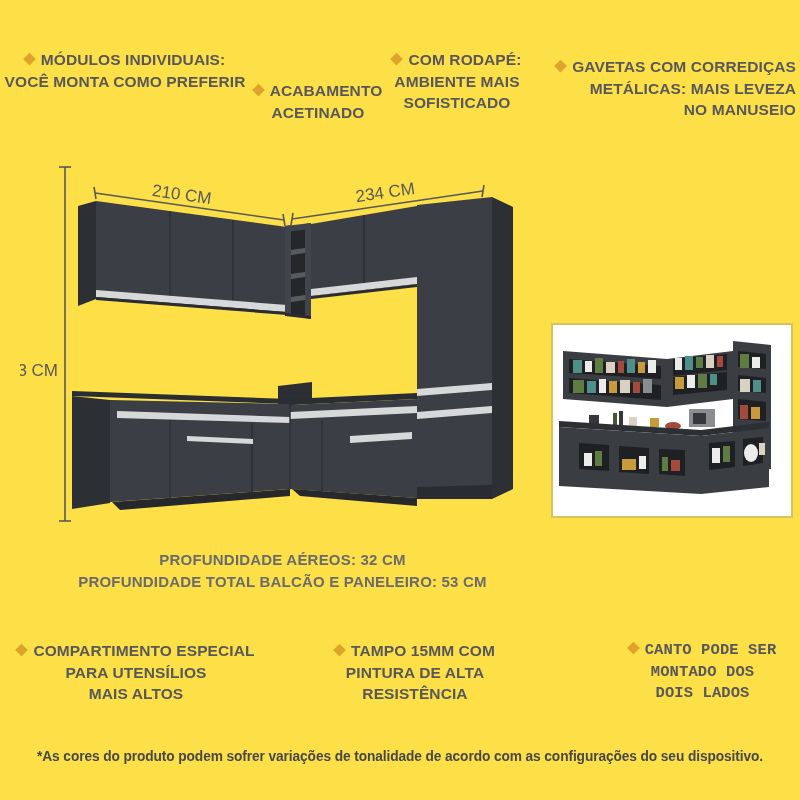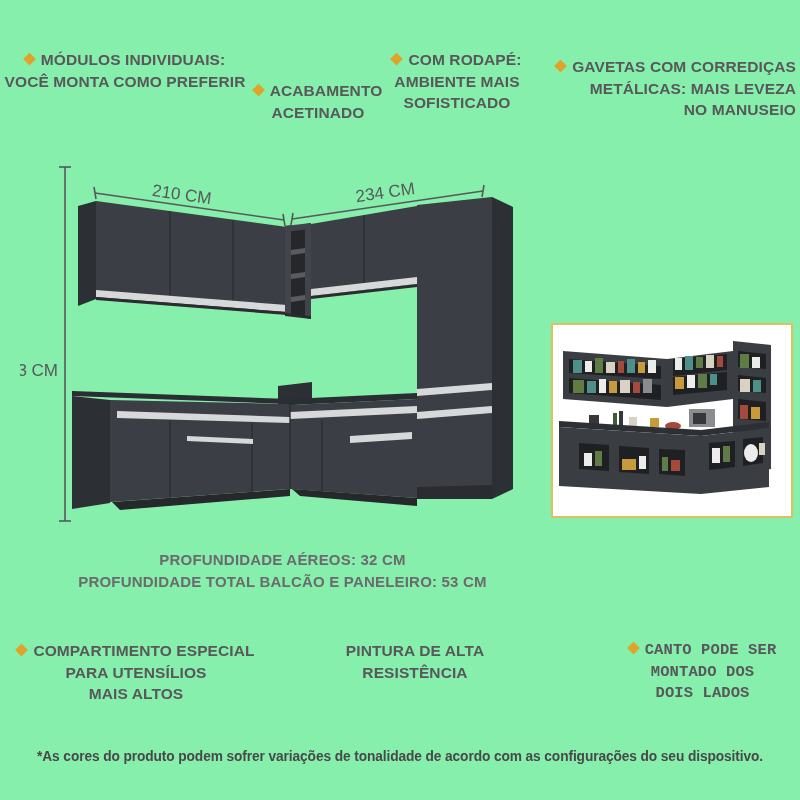--- a/index.html
+++ b/index.html
@@ -1,16 +1,16 @@
 <!DOCTYPE html>
 <html><head>
 <meta charset="utf-8">
 <style>
   html,body{margin:0;padding:0;background:#ffffff;}
-  #page{position:relative;width:800px;height:800px;background:#86efac;overflow:hidden;
+  #page{position:relative;width:800px;height:800px;background:#fde047;overflow:hidden;
         font-family:"Liberation Sans","DejaVu Sans",sans-serif;}
   .feature{position:absolute;text-align:center;color:#58585A;font-weight:bold;
            font-size:15.5px;line-height:21.5px;letter-spacing:0.1px;}
   .f-line{white-space:nowrap;}
   .diamond{display:inline-block;width:9px;height:9px;background:#DFA32B;
            transform:rotate(45deg) translate(-1px,-1px);margin-right:7px;}
   .depth-notes{position:absolute;left:20px;top:549px;width:525px;text-align:center;
                color:#6B6B6D;font-size:15px;line-height:22px;font-weight:bold;letter-spacing:0.2px;}
   .disclaimer{position:absolute;left:0;top:748px;width:800px;text-align:center;
               color:#48484A;font-size:14px;font-weight:bold;transform:scaleX(0.98);letter-spacing:-0.1px;}
@@ -224,20 +224,21 @@
     <div>PROFUNDIDADE AÉREOS: 32 CM</div>
     <div>PROFUNDIDADE TOTAL BALCÃO E PANELEIRO: 53 CM</div>
   </div>
 
   <div class="feature" style="left:6px;top:640px;width:260px;">
     <div class="f-line"><span class="diamond"></span><span>COMPARTIMENTO ESPECIAL</span></div>
     <div class="f-line">PARA UTENSÍLIOS</div>
     <div class="f-line">MAIS ALTOS</div>
   </div>
   <div class="feature" style="left:320px;top:640px;width:190px;">
+    <div class="f-line"><span class="diamond"></span><span>TAMPO 15MM COM</span></div>
     <div class="f-line">PINTURA DE ALTA</div>
     <div class="f-line">RESISTÊNCIA</div>
   </div>
   <div class="feature" style="left:610px;top:640px;width:185px;font-family:Liberation Mono, monospace;">
     <div class="f-line"><span class="diamond"></span><span>CANTO PODE SER</span></div>
     <div class="f-line">MONTADO DOS</div>
     <div class="f-line">DOIS LADOS</div>
   </div>
 
   <div class="disclaimer">*As cores do produto podem sofrer variações de tonalidade de acordo com as configurações do seu dispositivo.</div>

